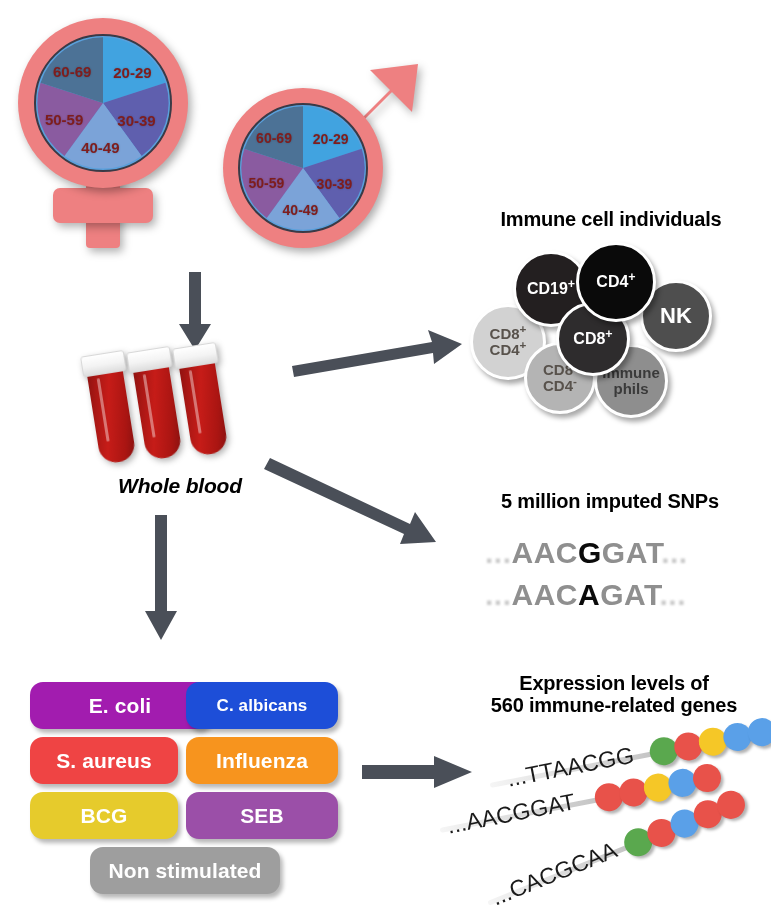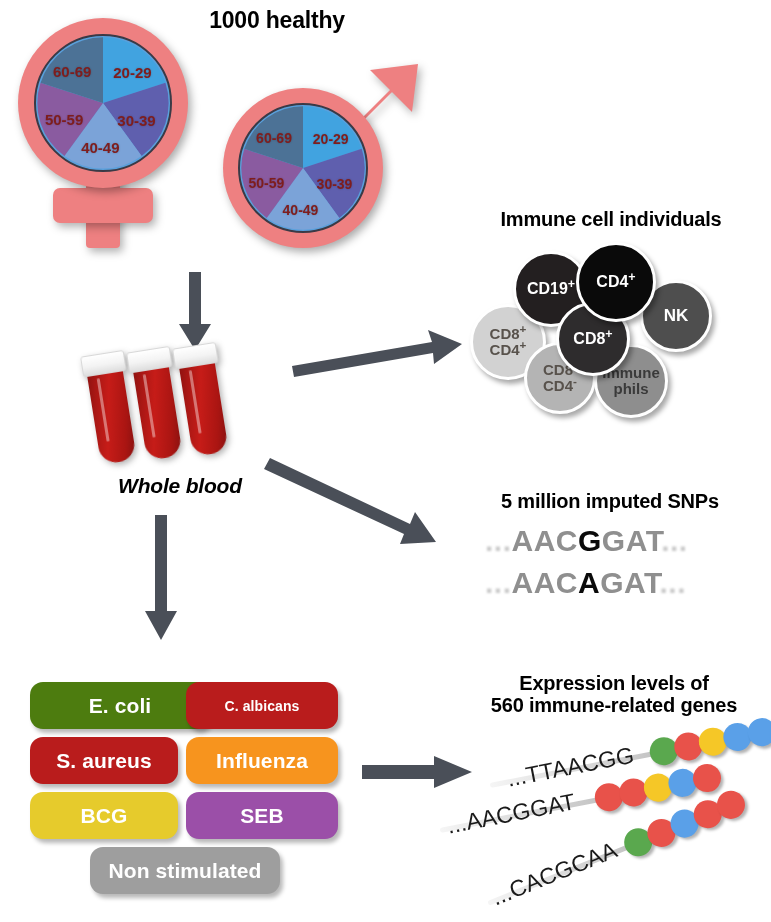--- a/index.html
+++ b/index.html
@@ -154,21 +154,20 @@
     transform: translate(0,-50%);
     box-shadow: 2px 3px 3px rgba(0,0,0,0.30);
   }
 </style>
 </head>
 <body>
 
 <div class="canvas">
 
   <div class="abs heading" style="left:172px; top:8px; width:210px; font-size:23px;">
-    <div>1000 healthy</div>
   </div>
 
   <div class="sym" style="left:8px; top:8px; width:190px; height:250px;">
     <div class="fstem" style="left:78px; top:135px; width:34px; height:105px; border-radius:4px;"></div>
     <div class="fstem" style="left:45px; top:180px; width:100px; height:35px; border-radius:7px;"></div>
     <div class="ring" style="left:10px; top:10px; width:170px; height:170px;"></div>
     <div class="pie-wrap" style="left:26px; top:26px; width:138px; height:138px;">
       <svg class="pie-svg" viewBox="0 0 100 100">
         <g>
           <path d="M50,50 L50,1 A49,49 0 0,1 96.6,34.8 Z" fill="#41a3e0"></path>
@@ -243,21 +242,21 @@
 
   <div class="abs heading" style="left:455px; top:208px; width:312px; font-size:20px;">Immune cell individuals</div>
 
   <div class="abs" style="left:468px; top:242px; width:290px; height:178px;">
     <div class="cell" style="left:45px; top:9px; width:76px; height:76px; background:#231f20; color:#ffffff; font-size:16px; z-index:4;">
       <span><span>CD19</span><sup>+</sup></span>
     </div>
     <div class="cell" style="left:108px; top:0px; width:80px; height:80px; background:#0a0a0a; color:#ffffff; font-size:16px; z-index:6;">
       <span><span>CD4</span><sup>+</sup></span>
     </div>
-    <div class="cell" style="left:172px; top:38px; width:72px; height:72px; background:#4e4e4e; color:#ffffff; font-size:17px; z-index:3;">
+    <div class="cell" style="left:172px; top:38px; width:72px; height:72px; background:#4e4e4e; color:#ffffff; font-size:22px; z-index:3;">
       <span>NK</span>
     </div>
     <div class="cell" style="left:2px; top:62px; width:76px; height:76px; background:#d2d2d2; color:#58524c; font-size:15px; z-index:2;">
       <span>
         <span>CD8</span><sup>+</sup><br>
         <span>CD4</span><sup>+</sup>
       </span>
     </div>
     <div class="cell" style="left:88px; top:60px; width:74px; height:74px; background:#2e2c2d; color:#ffffff; font-size:16px; z-index:5;">
       <span><span>CD8</span><sup>+</sup></span>
@@ -270,41 +269,41 @@
     </div>
     <div class="cell" style="left:126px; top:102px; width:74px; height:74px; background:#8e8e8e; color:#3a3a3a; font-size:15px; z-index:4;">
       <span>
         <span>Immune</span><br><span>phils</span>
       </span>
     </div>
   </div>
 
   <div class="abs heading" style="left:460px; top:490px; width:300px; font-size:20px;">5 million imputed SNPs</div>
 
-  <div class="abs" style="left:485px; top:520px; width:265px; height:92px;">
+  <div class="abs" style="left:485px; top:532px; width:265px; height:92px;">
     <div class="snp-line" style="left:0px; top:4px; font-size:30px;">
       <span class="snp-faint">...</span><span class="snp-mid">AAC</span><span class="snp-dark">G</span><span class="snp-mid">GAT</span><span class="snp-faint">...</span>
     </div>
     <div class="snp-line" style="left:0px; top:46px; font-size:30px;">
       <span class="snp-faint">...</span><span class="snp-mid">AAC</span><span class="snp-dark">A</span><span class="snp-mid">GAT</span><span class="snp-faint">...</span>
     </div>
   </div>
 
   <svg class="arrow-svg" style="left:140px; top:515px; width:42px; height:125px;" viewBox="0 0 42 125">
     <path d="M15,0 h12 v96 h10 L21,125 L5,96 h10 Z" fill="#4a4f58"></path>
   </svg>
 
   <div class="abs" style="left:30px; top:682px; width:310px; height:210px;">
-    <div class="stim" style="left:0px; top:0px; width:180px; height:47px; background:#4d7c0f; font-size:21px;">
+    <div class="stim" style="left:0px; top:0px; width:180px; height:47px; background:#a21caf; font-size:21px;">
       <span>E. coli</span>
     </div>
-    <div class="stim" style="left:156px; top:0px; width:152px; height:47px; background:#b91c1c; font-size:14px;">
+    <div class="stim" style="left:156px; top:0px; width:152px; height:47px; background:#1d4ed8; font-size:17px;">
       <span>C. albicans</span>
     </div>
-    <div class="stim" style="left:0px; top:55px; width:148px; height:47px; background:#b91c1c; font-size:21px;">
+    <div class="stim" style="left:0px; top:55px; width:148px; height:47px; background:#ef4444; font-size:21px;">
       <span>S. aureus</span>
     </div>
     <div class="stim" style="left:156px; top:55px; width:152px; height:47px; background:#f7941e; font-size:21px;">
       <span>Influenza</span>
     </div>
     <div class="stim" style="left:156px; top:110px; width:152px; height:47px; background:#9b4fa8; font-size:21px;">
       <span>SEB</span>
     </div>
     <div class="stim" style="left:0px; top:110px; width:148px; height:47px; background:#e6cb2c; font-size:21px;">
       <span>BCG</span>

